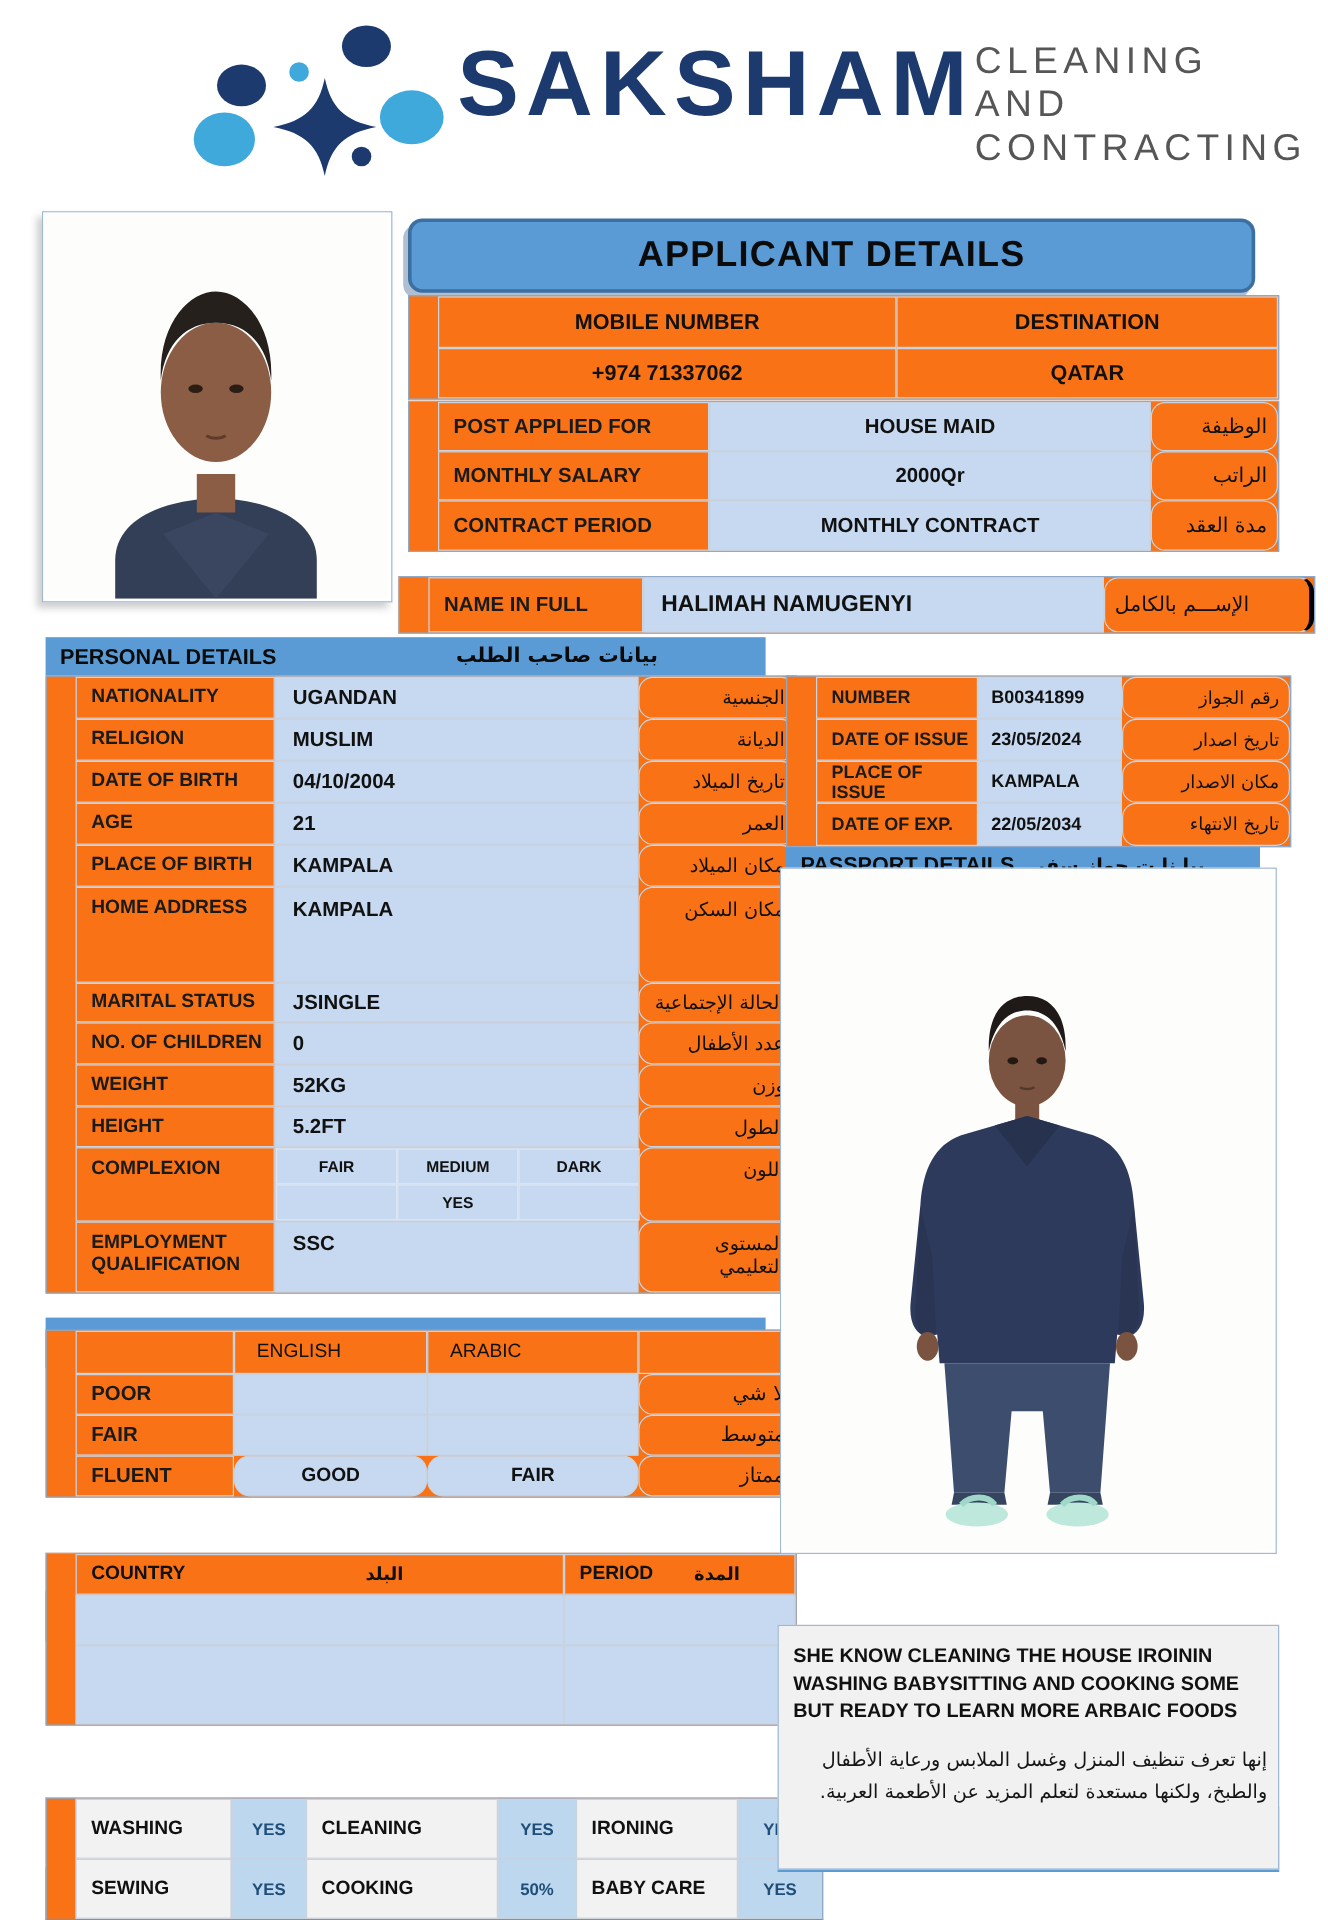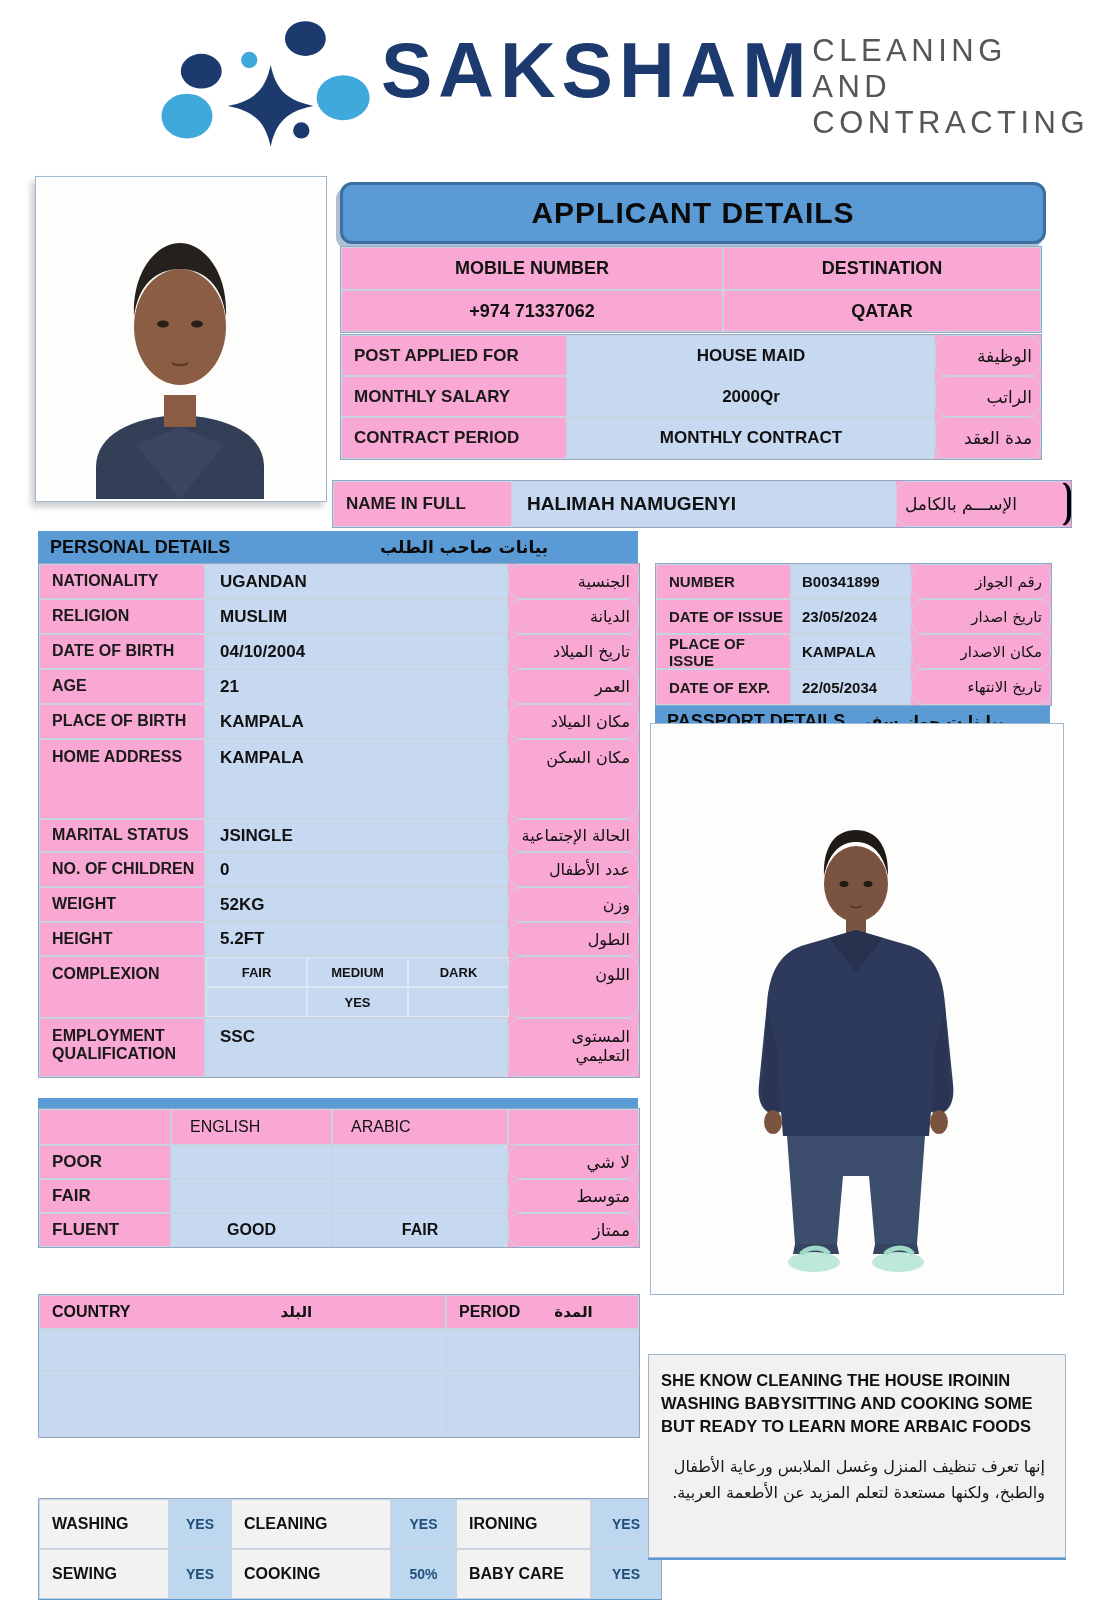--- a/index.html
+++ b/index.html
@@ -23,21 +23,21 @@
   .photo-box2{border:1px solid #9fb8d4;background:#fff;}
   
   .banner{
     left:340px;top:182px;width:700px;height:56px;
     background:#5b9bd5;border:3px solid #3a6fa0;border-radius:12px;
     box-shadow:-4px 5px 0 rgba(78,110,150,.45);
     display:flex;align-items:center;justify-content:center;
     font-size:30px;font-weight:800;color:#0b0b0b;letter-spacing:1px;
   }
   
-  .tbl{display:grid;background:#f9a8d4;border:1px solid #8fa9c6;}
+  .tbl{display:grid;background:#f97316;border:1px solid #8fa9c6;padding-left:24px;}
   .tbl>div{border:1px solid #c8d4e2;display:flex;align-items:center;box-sizing:border-box;}
   .lbl{padding-left:12px;font-weight:700;font-size:17px;color:#1a1a1a;}
   .val{background:#c6d9f0;font-weight:700;font-size:17px;color:#111;}
   .val.center{justify-content:center;}
   .arcell{font-size:17px;color:#111;padding:0 8px;border-radius:12px;}
   .bar{background:#5b9bd5;color:#0b0b0b;font-weight:800;display:flex;align-items:center;position:relative;}
   .bar .t{padding-left:12px;}
   .bar .ar{position:absolute;font-weight:700;}
   
   .contact{left:340px;top:246px;width:700px;grid-template-columns:382px 318px;grid-template-rows:43px 42px;}
@@ -57,21 +57,21 @@
   .topalign{align-items:flex-start !important;padding-top:8px;}
   .cx-grid{display:grid;width:100%;height:100%;grid-template-columns:101px 101px 101px;grid-template-rows:50% 50%;}
   .cx-grid>div{border:1px solid #dde7f2;display:flex;align-items:center;justify-content:center;font-weight:700;font-size:13px;}
   
   .lang-bar{left:38px;top:1066px;width:600px;height:42px;font-size:19px;}
   .lang-bar .ar{left:60%;font-size:18px;}
   .lang{left:38px;top:1108px;width:600px;grid-template-columns:132px 161px 176px 131px;
     grid-template-rows:36px 34px 34px 34px;}
   .lang .hed{font-weight:400;font-size:16px;padding-left:18px;}
   .lang .blue{background:#c6d9f0;}
-  .lang .mid{justify-content:center;font-weight:700;font-size:16px;}
+  .lang .mid{justify-content:center;font-weight:700;font-size:16px;border-radius:13px;}
   
   .emp-bar{left:38px;top:1252px;width:600px;height:42px;font-size:19px;}
   .emp-bar .t2{padding-left:12px;}
   .emp-bar .ar2{position:static;margin-right:10px;font-size:18px;font-weight:700;padding-left:14px;}
   .emp{left:38px;top:1294px;width:600px;grid-template-columns:407px 193px;grid-template-rows:34px 42px 66px;}
   .emp .hcell{font-weight:700;font-size:16px;padding-left:12px;}
   .emp .hcell .ar{font-size:15px;font-weight:700;}
   .emp .blue{background:#c6d9f0;}
   
   .hh-bar{left:38px;top:1440px;width:622px;height:58px;font-size:21px;}
@@ -84,21 +84,21 @@
   .pp-bar{left:655px;top:531px;width:395px;height:32px;font-size:18px;}
   .pp-bar .ar{right:46px;font-size:16px;}
   .pp{left:655px;top:563px;width:395px;grid-template-columns:135px 120px 140px;
     grid-template-rows:35px 35px 35px 36px;}
   .pp .lbl{font-size:15px;}
   .pp .val{font-size:15px;}
   .pp .arcell{font-size:15px;}
   
   .rm-bar{left:648px;top:1300px;width:418px;height:54px;font-size:22px;}
   .rm-body{left:648px;top:1354px;width:418px;height:204px;background:#f1f1f1;border:1px solid #9fb8d4;
-    box-sizing:border-box;padding:14px 20px 10px 12px;}
+    box-sizing:border-box;padding:14px 9px 10px 12px;}
   .rm-en{font-weight:800;font-size:16.5px;line-height:1.4;color:#111;}
   .rm-ar{margin-top:16px;font-size:16px;line-height:1.6;text-align:right;color:#151515;}
   .colon{color:#dba321;}
 </style>
 </head>
 <body>
 
 <div class="abs logo-wrap">
   <svg class="logo-mark" viewBox="0 0 220 145">
     <ellipse cx="152" cy="26" rx="20" ry="17" fill="#1c3a6e"></ellipse>

